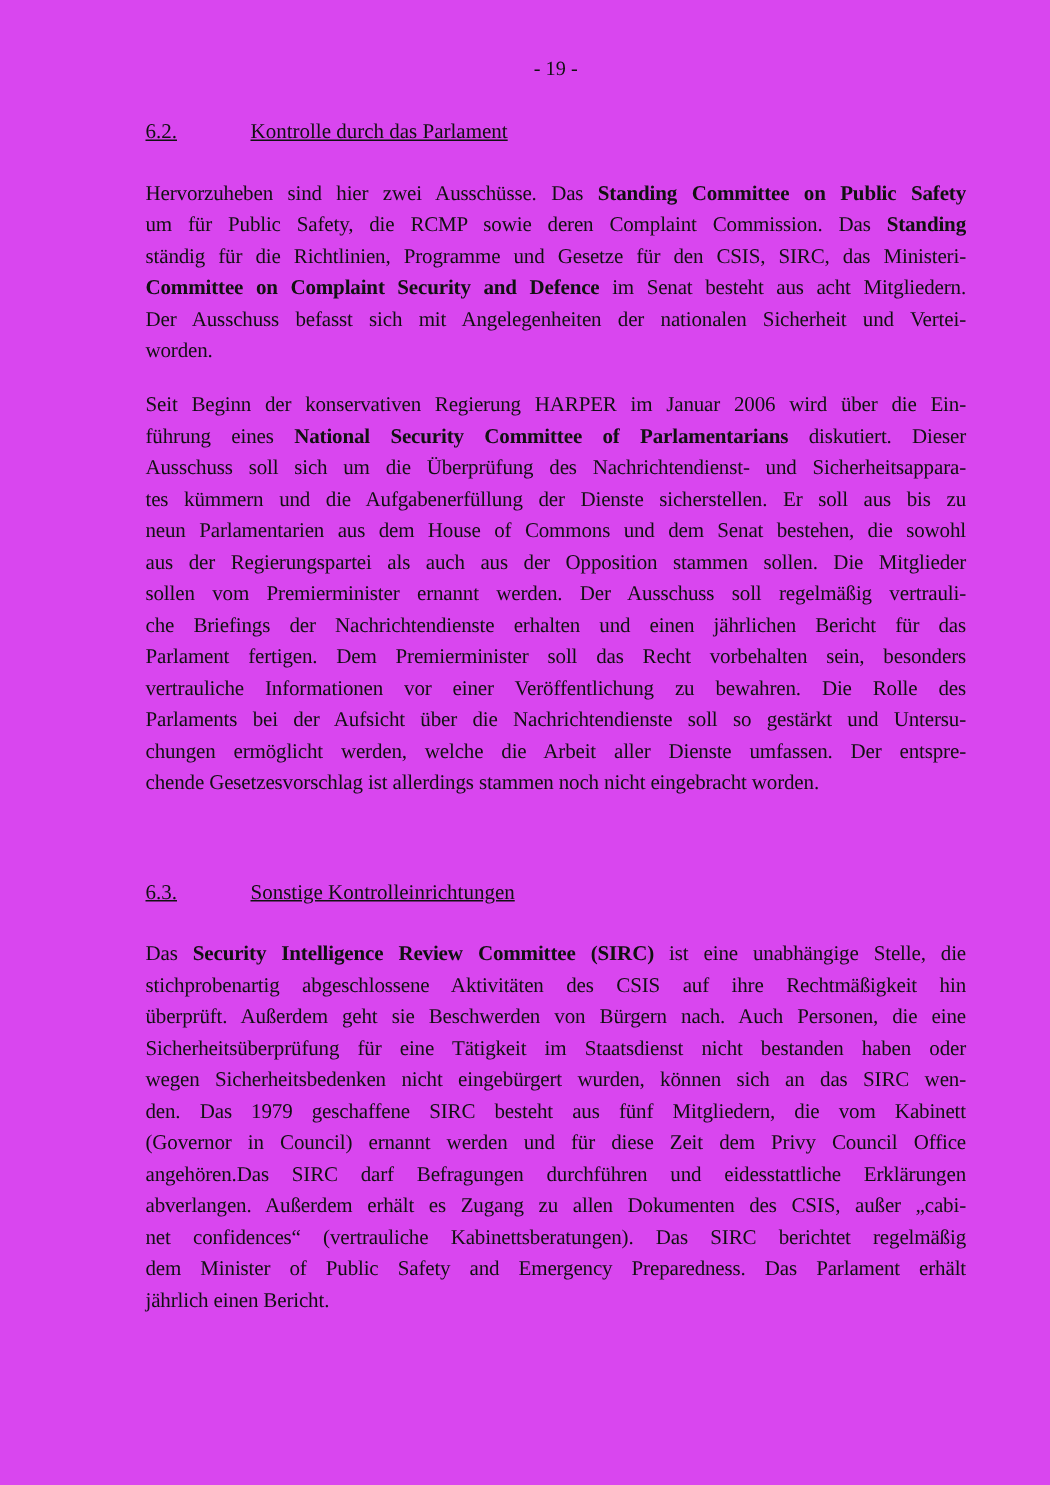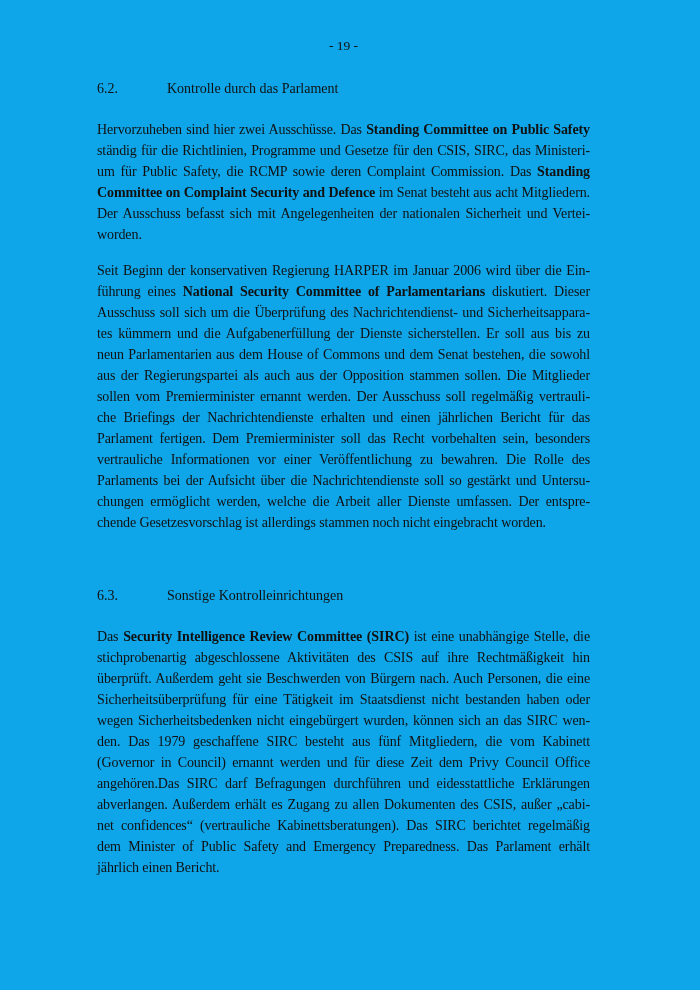--- a/index.html
+++ b/index.html
@@ -5,37 +5,38 @@
   html, body {
     margin: 0;
     padding: 0;
     background: #ffffff;
   }
   .page {
     position: relative;
     width: 700px;
     height: 990px;
     box-sizing: border-box;
-    background: #0ea5e9;
+    background: #d946ef;
     color: #111111;
     font-family: "Liberation Serif", serif;
-    padding: 38px 110px 0 97px;
+    padding: 38px 56px 0 97px;
     overflow: hidden;
   }
   .page-number {
     text-align: center;
     font-size: 13.5px;
     line-height: 15px;
     margin: 0;
   }
   .heading {
     display: flex;
     font-size: 14px;
     line-height: 17px;
     margin: 27px 0 22px 0;
+    text-decoration: underline;
   }
   #content .heading:not(:first-child) {
     margin-top: 54px;
   }
   .h-num {
     flex: none;
     width: 70px;
   }
   .para {
     margin: 0 0 15px 0;
@@ -60,22 +61,22 @@
 
 <div class="page">
   <div class="page-number">- 19 -</div>
   <div id="content">
       <div class="heading">
         <span class="h-num">6.2.</span>
         <span class="h-title">Kontrolle durch das Parlament</span>
       </div>
       <div class="para">
         <div class="line"><span>Hervorzuheben sind hier zwei Ausschüsse. Das </span><span class="b">Standing Committee on Public Safety</span></div>
+        <div class="line"><span>um für Public Safety, die RCMP sowie deren Complaint Commission. Das </span><span class="b">Standing</span></div>
         <div class="line"><span>ständig für die Richtlinien, Programme und Gesetze für den CSIS, SIRC, das Ministeri-</span></div>
-        <div class="line"><span>um für Public Safety, die RCMP sowie deren Complaint Commission. Das </span><span class="b">Standing</span></div>
         <div class="line"><span class="b">Committee on Complaint Security and Defence</span><span> im Senat besteht aus acht Mitgliedern.</span></div>
         <div class="line"><span>Der Ausschuss befasst sich mit Angelegenheiten der nationalen Sicherheit und Vertei-</span></div>
         <div class="line last"><span>worden.</span></div>
       </div>
       <div class="para">
         <div class="line"><span>Seit Beginn der konservativen Regierung HARPER im Januar 2006 wird über die Ein-</span></div>
         <div class="line"><span>führung eines </span><span class="b">National Security Committee of Parlamentarians</span><span> diskutiert. Dieser</span></div>
         <div class="line"><span>Ausschuss soll sich um die Überprüfung des Nachrichtendienst- und Sicherheitsappara-</span></div>
         <div class="line"><span>tes kümmern und die Aufgabenerfüllung der Dienste sicherstellen. Er soll aus bis zu</span></div>
         <div class="line"><span>neun Parlamentarien aus dem House of Commons und dem Senat bestehen, die sowohl</span></div>

